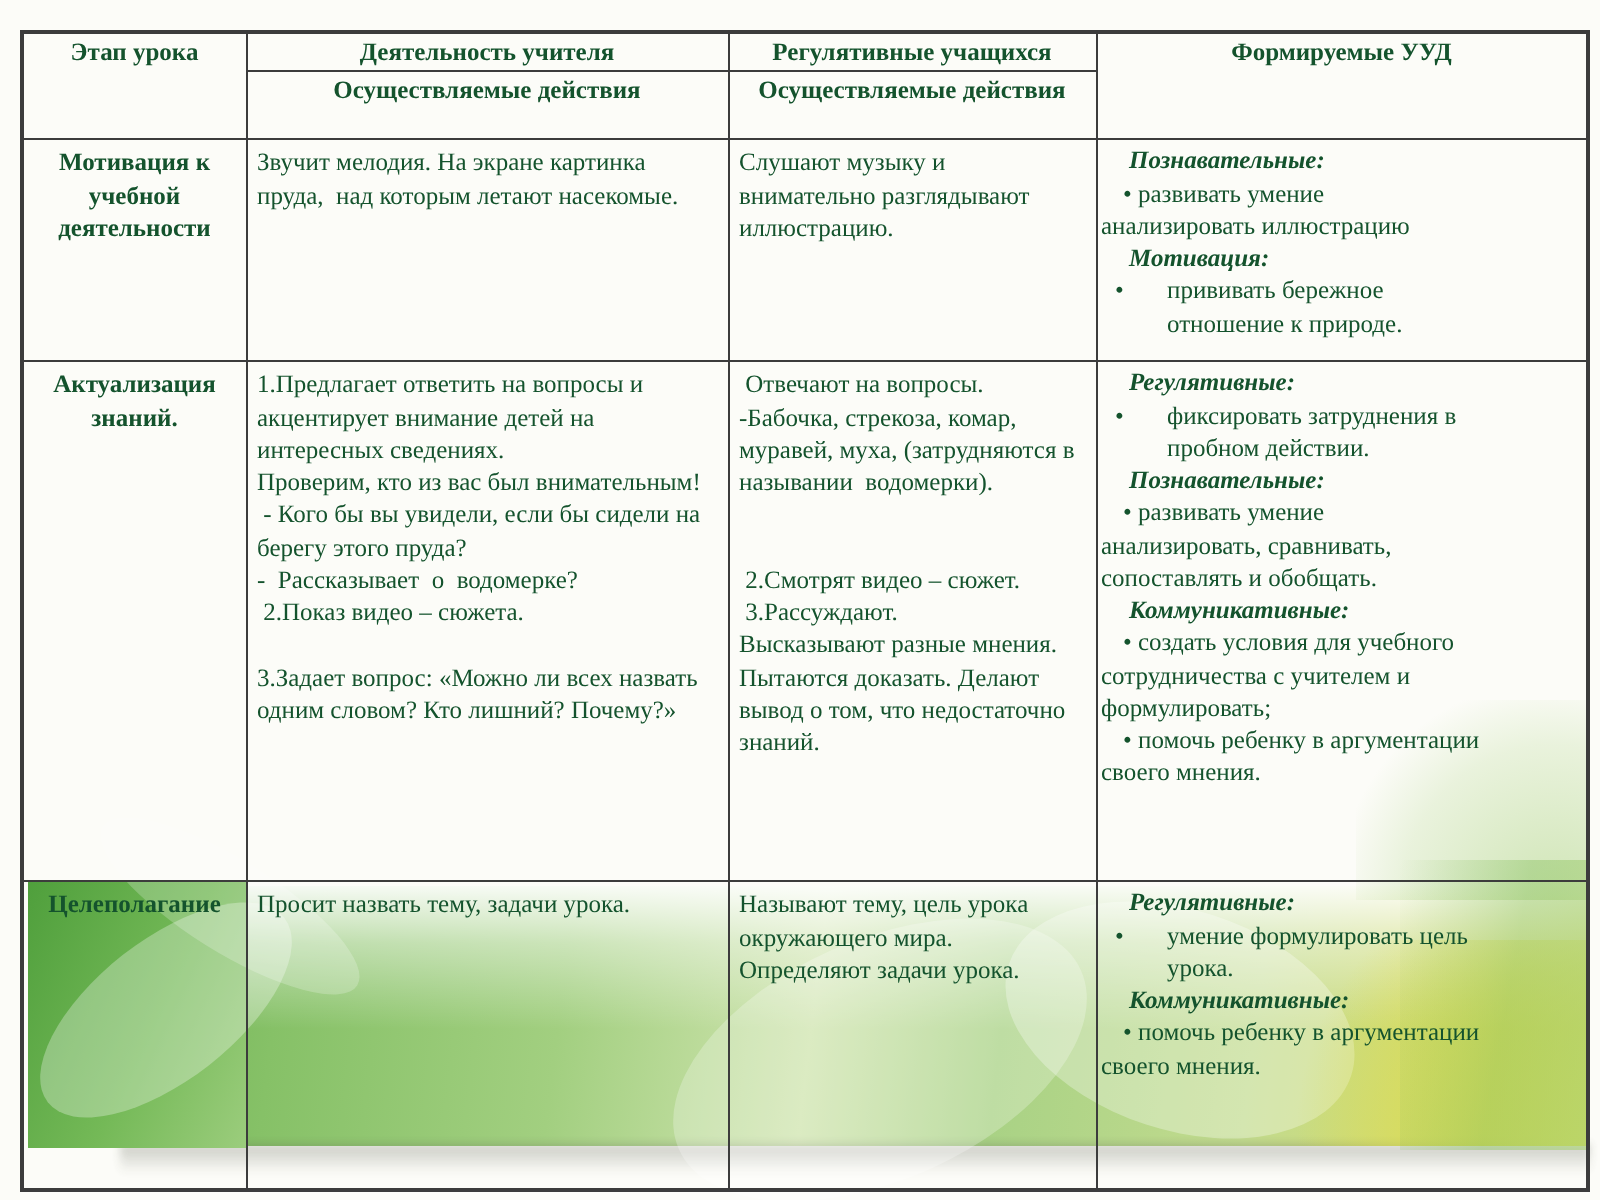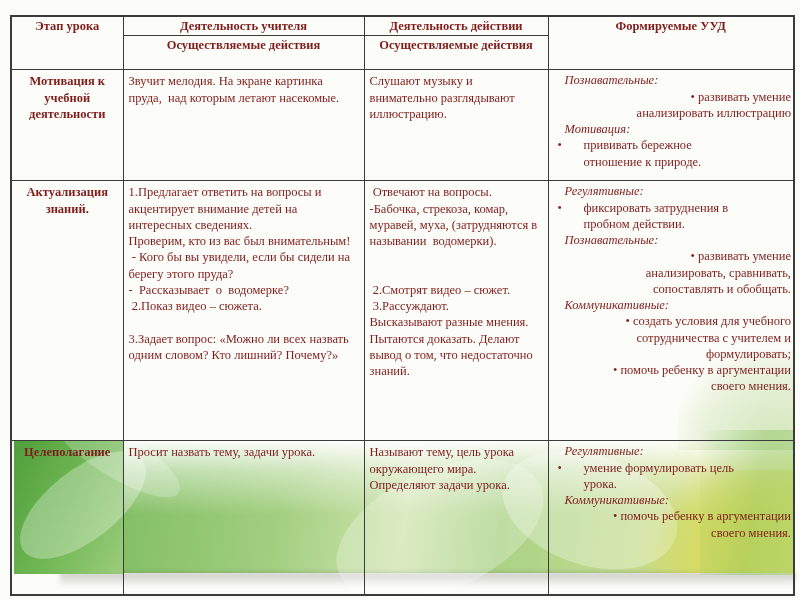--- a/index.html
+++ b/index.html
@@ -31,33 +31,33 @@
     background:linear-gradient(100deg, rgba(140,195,100,.0) 0%, rgba(140,195,100,.45) 55%, rgba(170,210,120,.65) 100%);}
   .band-shadow{position:absolute;left:60px;top:572px;width:735px;height:15px;z-index:1;
     background:linear-gradient(to bottom, rgba(95,100,85,.38), rgba(95,100,85,0));
     filter:blur(2px);opacity:.85;}
 
   
   table.grid{position:absolute;left:10px;top:15px;width:783px;height:577px;z-index:5;
     border-collapse:collapse;table-layout:fixed;background:transparent;
     border:2px solid #3c3c3c;}
   table.grid td,table.grid th{border:1px solid #3c3c3c;vertical-align:top;
-    font-size:12.5px;line-height:1.3;color:#7f1d1d;overflow:hidden;}
+    font-size:12.5px;line-height:1.3;color:#14532d;overflow:hidden;}
   col.c1{width:112px;} col.c2{width:241px;} col.c3{width:184px;} col.c4{width:246px;}
   tr.hr1{height:18px;} tr.hr2{height:34px;} tr.r1{height:111px;padding-left:28px;} tr.r2{height:260px;padding-left:27px;} tr.r3{height:154px;margin-top:12px;}
 
   th.head{font-weight:bold;color:#24356e;text-align:center;padding:1px 2px;font-size:13px;}
   td.stage{font-weight:bold;color:#24356e;text-align:center;padding:3px 2px;font-size:12.5px;}
   td.body-cell{padding:3px 5px;}
   .pre{white-space:pre-wrap;}
 
   
   td.uud-cell{padding:2px 2px;}
-  .uud-h{padding-left:14px;font-weight:normal;font-style:italic;white-space:pre-wrap;}
-  .uud-p{text-indent:11px;white-space:pre-wrap;text-align:right;}
+  .uud-h{padding-left:14px;font-weight:bold;font-style:italic;white-space:pre-wrap;}
+  .uud-p{text-indent:11px;white-space:pre-wrap;}
   .uud-li{display:grid;grid-template-columns:26px 1fr;padding-left:7px;}
   .uud-li .li-t{white-space:pre-wrap;}
 </style>
 </head>
 <body>
 
 <div id="stage">
 
   <div class="band"></div>
   <div class="leaf leaf-col1-a"></div>
@@ -75,21 +75,21 @@
         <col class="c1">
         <col class="c2">
         <col class="c3">
         <col class="c4">
       </colgroup>
 
     <tbody>
         <tr class="hr1">
       <th class="head" rowspan="2">Этап урока</th>
       <th class="head">Деятельность учителя</th>
-      <th class="head">Деятельность действии</th>
+      <th class="head">Регулятивные учащихся</th>
       <th class="head" rowspan="2">Формируемые УУД</th>
     </tr>
     <tr class="hr2">
       <th class="head">Осуществляемые действия</th>
       <th class="head">Осуществляемые действия</th>
     </tr>
 
     <tr class="r1">
       <td class="stage">Мотивация к учебной деятельности</td>
       <td class="body-cell pre">Звучит мелодия. На экране картинка пруда,  над которым летают насекомые.</td>

